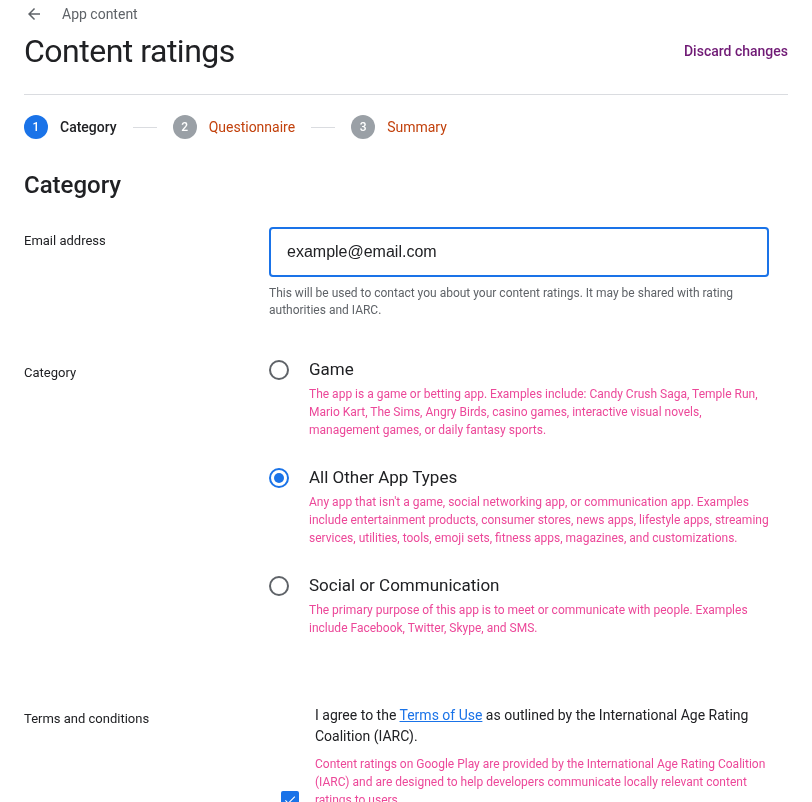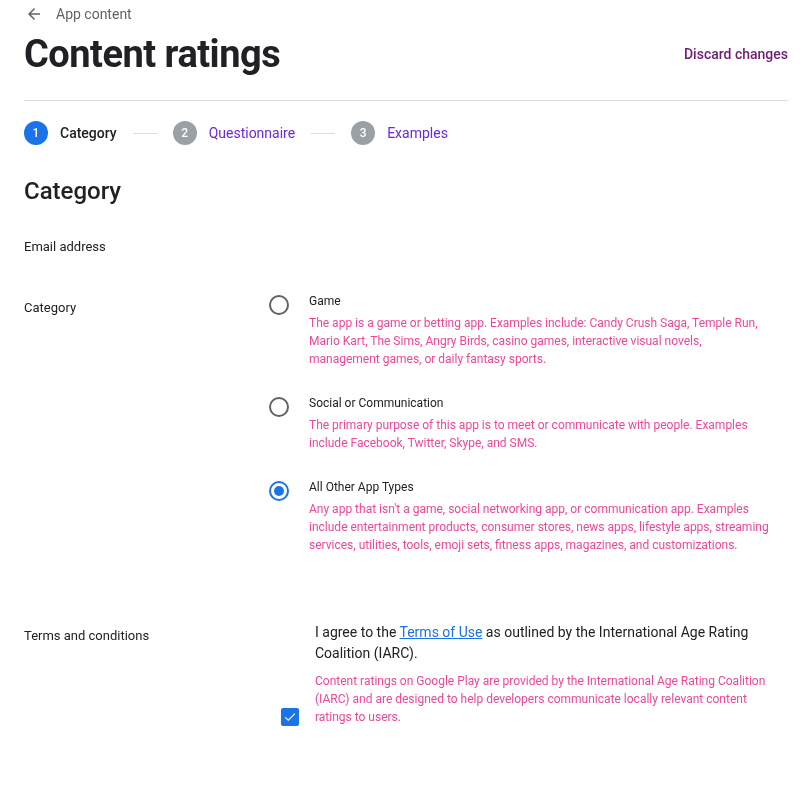--- a/index.html
+++ b/index.html
@@ -1,42 +1,42 @@
 <!DOCTYPE html>
 <html><head>
 <meta charset="utf-8">
 <style>
 * { box-sizing: border-box; margin: 0; padding: 0; }
 body { font-family: 'Google Sans', Roboto, Arial, sans-serif; color: #202124; width: 812px; background: #fff; }
 .container { padding: 0 24px; }
-.back-row { display: flex; align-items: center; gap: 12px; padding: 4px 0 8px 0; color: #5f6368; font-size: 14px; }
+.back-row { display: flex; align-items: center; gap: 18px; padding: 4px 0 8px 0; color: #5f6368; font-size: 14px; }
 .back-arrow { width: 20px; height: 20px; display:flex; align-items:center; justify-content:center; cursor:pointer; }
 .header-row { display: flex; justify-content: space-between; align-items: center; padding-bottom: 24px; border-bottom: 1px solid #dadce0; }
-.page-title { font-size: 38px; font-weight: 700; letter-spacing: -0.5px; }
+.page-title { font-size: 32px; font-weight: 400; letter-spacing: -0.5px; }
 .discard { color: #701a75; font-size: 14px; font-weight: 500; cursor: pointer; }
 .stepper { display: flex; align-items: center; gap: 16px; padding: 20px 0 24px 0; }
 .step { display: flex; align-items: center; gap: 12px; }
 .step-circle { width: 24px; height: 24px; border-radius: 50%; display: flex; align-items: center; justify-content: center; font-size: 12px; font-weight: 500; color: #fff; }
 .step-active .step-circle { background: #1a73e8; }
 .step-inactive .step-circle { background: #9aa0a6; }
-.step-label { font-size: 14px; color: #6d28d9; }
+.step-label { font-size: 14px; color: #c2410c; }
 .step-active .step-label { color: #202124; font-weight: 500; }
 .step-sep { width: 24px; height: 1px; background: #dadce0; }
 .section-heading { font-size: 24px; font-weight: 500; padding: 8px 0 28px 0; }
 .form-row { display: flex; align-items: flex-start; margin-bottom: 40px; }
 .form-label { width: 245px; flex-shrink: 0; font-size: 13px; color: #202124; padding-top: 6px; }
 .form-content { flex: 1; max-width: 500px; }
 .text-input { width: 100%; padding: 14px 16px; font-size: 16px; border: 2px solid #1a73e8; border-radius: 4px; outline: none; color: #202124; }
 .help-text { font-size: 12px; color: #5f6368; margin-top: 8px; line-height: 1.4; }
 .radio-option { display: flex; gap: 20px; margin-bottom: 28px; }
 .radio-circle { width: 20px; height: 20px; border: 2px solid #5f6368; border-radius: 50%; flex-shrink: 0; margin-top: 1px; cursor: pointer; position: relative; }
 .radio-circle.selected { border-color: #1a73e8; }
 .radio-circle.selected::after { content: ''; position: absolute; top: 3px; left: 3px; width: 10px; height: 10px; border-radius: 50%; background: #1a73e8; }
 .radio-text { flex: 1; }
-.radio-title { font-size: 12px; color: #202124; margin-bottom: 6px; }
+.radio-title { font-size: 17px; color: #202124; margin-bottom: 6px; }
 .radio-desc { font-size: 12px; color: #ec4899; line-height: 1.5; }
 .checkbox-row { display: flex; gap: 16px; align-items: flex-end; }
 .checkbox { width: 18px; height: 18px; background: #1a73e8; border-radius: 2px; flex-shrink: 0; margin-top: 2px; cursor: pointer; display:flex; align-items:center; justify-content:center; }
 .checkbox svg { width: 14px; height: 14px; }
 .check-text { flex: 1; }
 .check-main { font-size: 14px; color: #202124; line-height: 1.5; margin-bottom: 8px; }
 .link { color: #1a73e8; text-decoration: underline; cursor: pointer; }
 </style>
 </head>
 <body>
@@ -62,52 +62,56 @@
       <span class="step-label">Category</span>
     </div>
     <div class="step-sep"></div>
     <div class="step step-inactive">
       <div class="step-circle">2</div>
       <span class="step-label">Questionnaire</span>
     </div>
     <div class="step-sep"></div>
     <div class="step step-inactive">
       <div class="step-circle">3</div>
-      <span class="step-label">Examples</span>
+      <span class="step-label">Summary</span>
     </div>
   </div>
 
   <h2 class="section-heading">Category</h2>
 
   <div class="form-row">
     <div class="form-label">Email address</div>
+    <div class="form-content">
+      <input class="text-input" type="text" value="example@email.com" style="">
+      <div class="help-text">This will be used to contact you about your content ratings. It may be shared with rating authorities and IARC.</div>
+    </div>
   </div>
 
   <div class="form-row">
     <div class="form-label">Category</div>
     <div class="form-content">
       <div class="radio-option">
         <div class="radio-circle"></div>
         <div class="radio-text">
           <div class="radio-title">Game</div>
           <div class="radio-desc">The app is a game or betting app. Examples include: Candy Crush Saga, Temple Run, Mario Kart, The Sims, Angry Birds, casino games, interactive visual novels, management games, or daily fantasy sports.</div>
         </div>
       </div>
       <div class="radio-option">
+        <div class="radio-circle selected"></div>
+        <div class="radio-text">
+          <div class="radio-title">All Other App Types</div>
+          <div class="radio-desc">Any app that isn't a game, social networking app, or communication app. Examples include entertainment products, consumer stores, news apps, lifestyle apps, streaming services, utilities, tools, emoji sets, fitness apps, magazines, and customizations.</div>
+        </div>
+      </div>
+      <div class="radio-option">
         <div class="radio-circle"></div>
         <div class="radio-text">
           <div class="radio-title">Social or Communication</div>
           <div class="radio-desc">The primary purpose of this app is to meet or communicate with people. Examples include Facebook, Twitter, Skype, and SMS.</div>
-        </div>
-      </div>
-      <div class="radio-option">
-        <div class="radio-circle selected"></div>
-        <div class="radio-text">
-          <div class="radio-title">All Other App Types</div>
-          <div class="radio-desc">Any app that isn't a game, social networking app, or communication app. Examples include entertainment products, consumer stores, news apps, lifestyle apps, streaming services, utilities, tools, emoji sets, fitness apps, magazines, and customizations.</div>
         </div>
       </div>
     </div>
   </div>
 
   <div class="form-row" style="margin-bottom:20px;gap:12px;">
     <div class="form-label">Terms and conditions</div>
     <div class="form-content">
       <div class="checkbox-row">
         <div class="checkbox">

